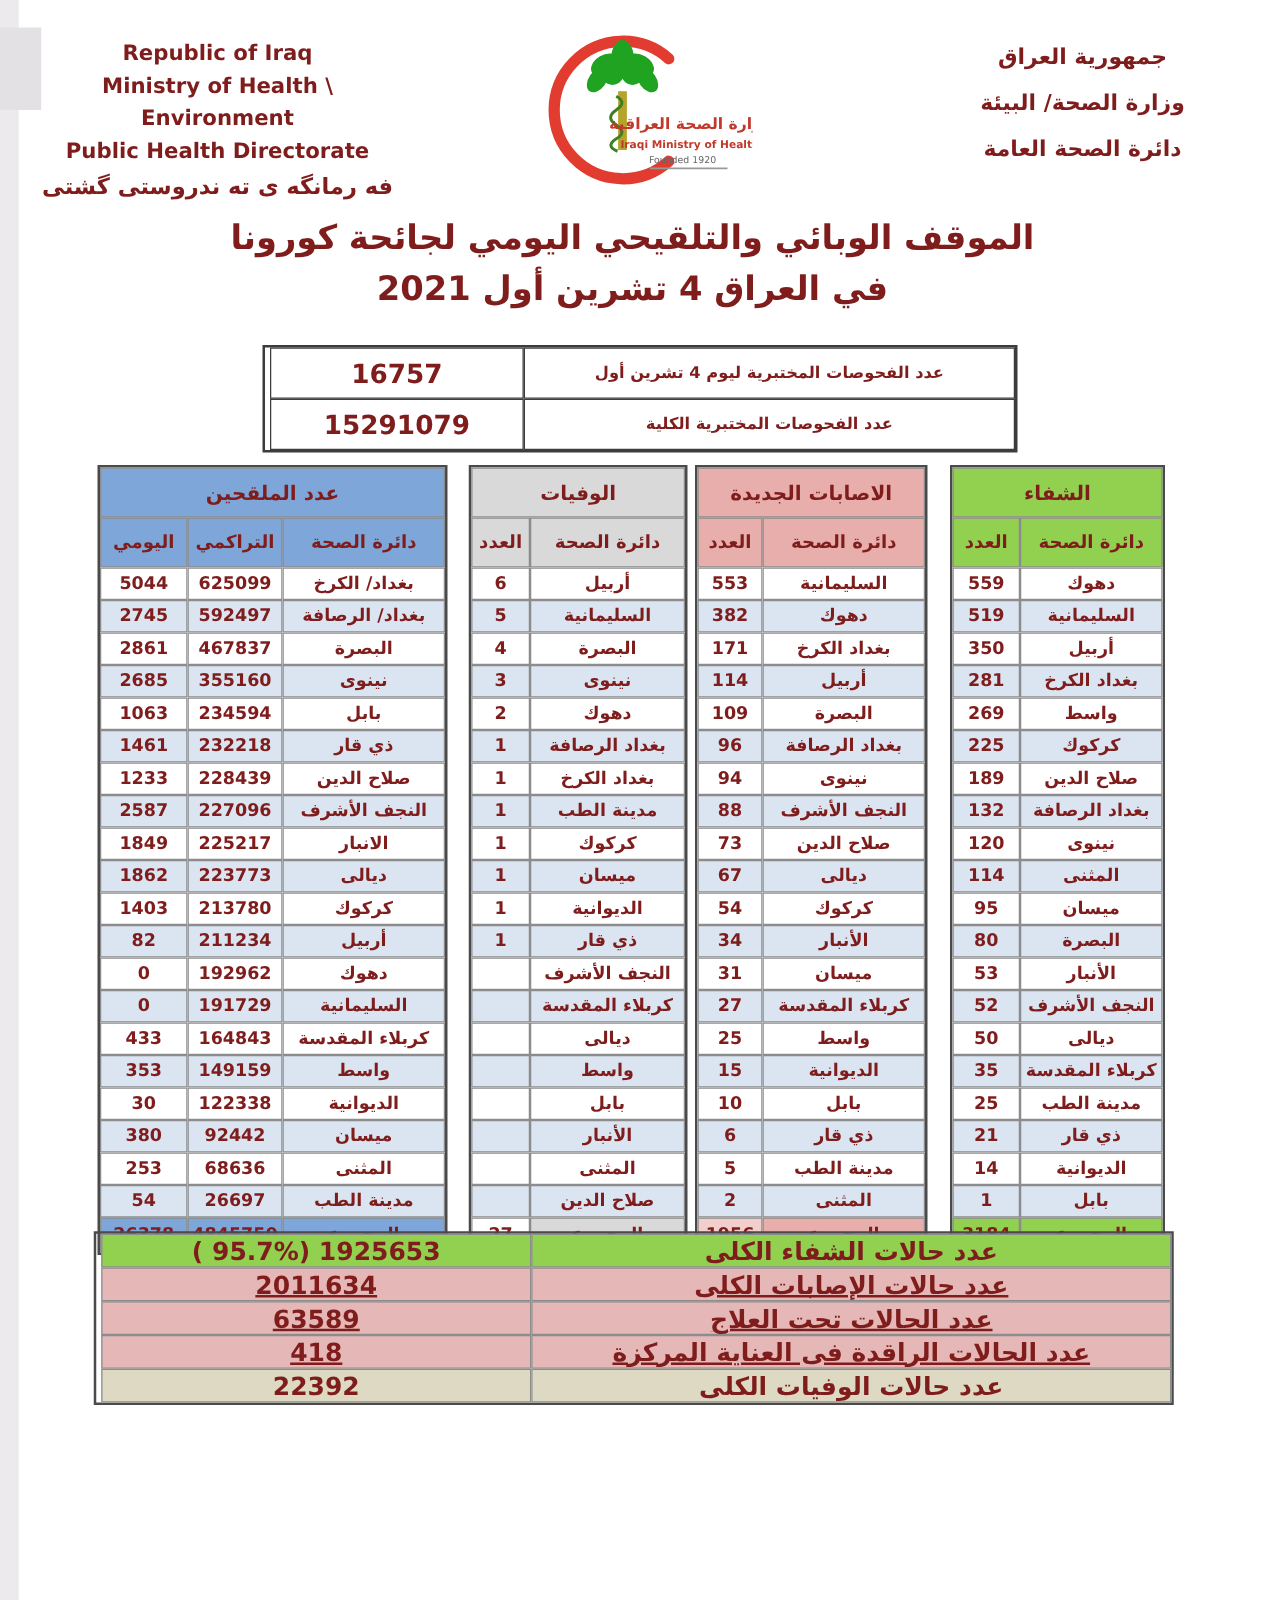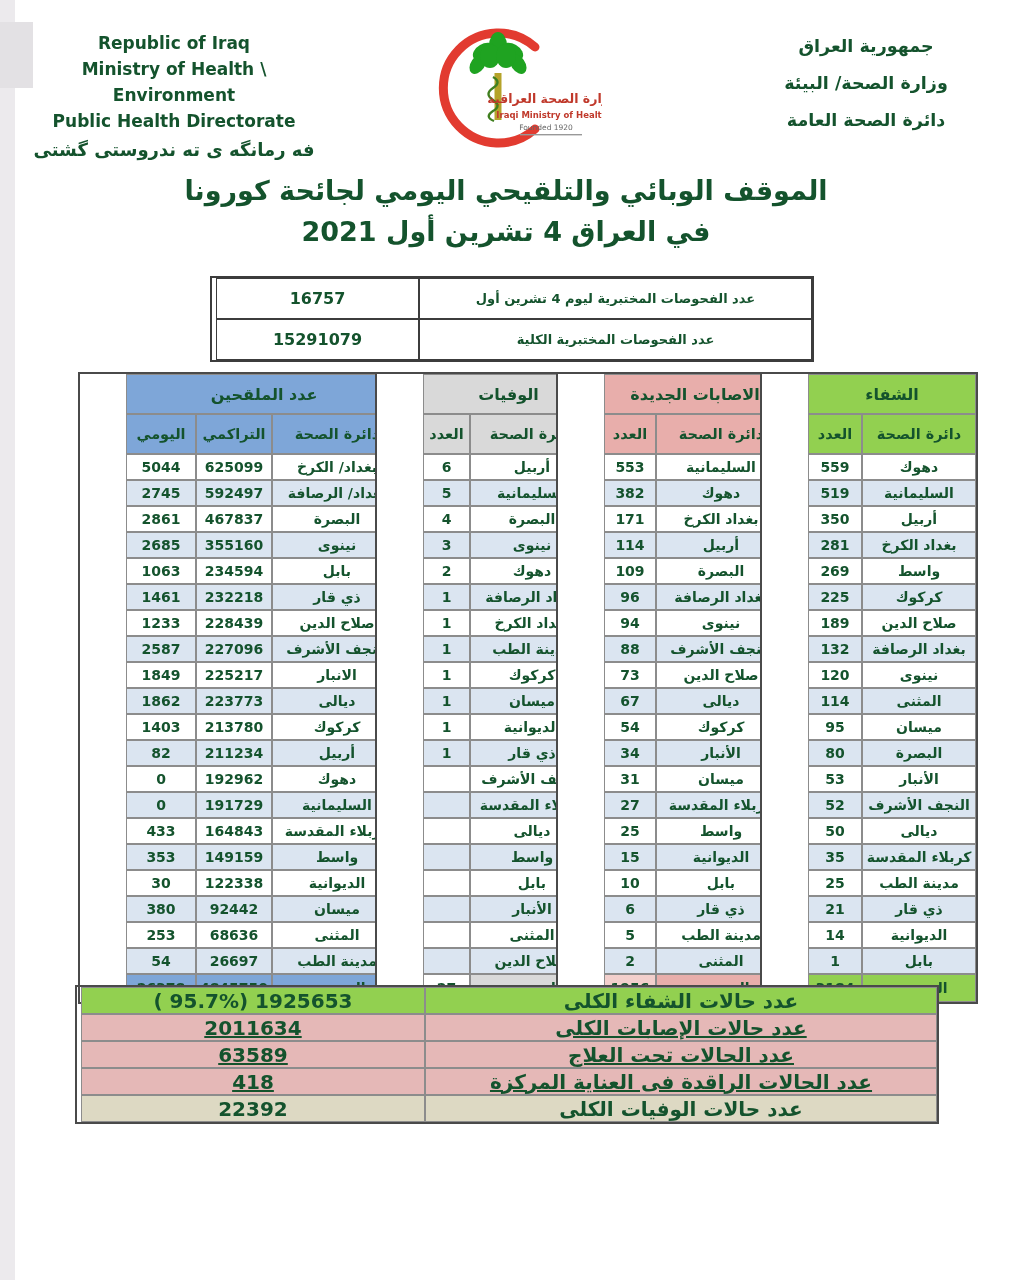--- a/index.html
+++ b/index.html
@@ -1,18 +1,18 @@
 <!DOCTYPE html>
 <html lang="ar"><head>
 <meta charset="utf-8">
 <title>Iraq MoH Daily COVID-19 Report</title>
 <style>
   html,body{margin:0;padding:0;background:#ffffff;}
   .page{position:relative;width:1012px;height:1280px;background:#fff;overflow:hidden;
-        font-family:"DejaVu Sans",sans-serif;color:#14532d;}
+        font-family:"DejaVu Sans",sans-serif;color:#7f1d1d;}
   
   .edge-strip{position:absolute;left:0;top:0;width:15px;height:1280px;background:#eceaed;}
   .edge-corner{position:absolute;left:0;top:22px;width:33px;height:66px;background:#e3e1e4;}
 
   
   .hdr-left{position:absolute;left:28px;top:30px;width:292px;text-align:center;
             font-weight:bold;font-size:17px;line-height:26px;}
   .hdr-left .ku{font-size:18px;margin-top:3px;direction:rtl;}
   .hdr-right{position:absolute;right:26px;top:36px;width:240px;text-align:center;
              font-weight:bold;font-size:17.5px;direction:rtl;}
@@ -22,24 +22,24 @@
   
   .main-title{position:absolute;left:0;top:170px;width:100%;text-align:center;direction:rtl;
               font-weight:bold;font-size:27px;line-height:41px;}
 
   
   .tests{position:absolute;left:210px;top:276px;width:600px;direction:rtl;
          display:grid;grid-template-columns:393px 203px;border:2px solid #3c3c3c;background:#fff;}
   .tests>div{border:1px solid #3c3c3c;height:39px;display:flex;align-items:center;justify-content:center;
              font-weight:bold;}
   .tests .lbl{font-size:13px;}
-  .tests .val{font-size:16px;direction:ltr;}
-
-  
-  .gov{position:absolute;top:372px;direction:rtl;display:grid;border:2px solid #4a4a4a;background:#fff;padding-left:46px;}
+  .tests .val{font-size:21px;direction:ltr;}
+
+  
+  .gov{position:absolute;top:372px;direction:rtl;display:grid;border:2px solid #4a4a4a;background:#fff;}
   #t-vaccinated{left:78px;grid-template-columns:130px 76px 70px;}
   #t-deaths{left:375px;grid-template-columns:124px 47px;}
   #t-new_cases{left:556px;grid-template-columns:130px 52px;}
   #t-recovery{left:760px;grid-template-columns:114px 54px;}
   .gov>div{border:1px solid #8c8c8c;display:flex;align-items:center;justify-content:center;
            font-weight:bold;font-size:14px;background:#fff;}
   .gov .t-title{height:38px;font-size:16px;}
   .gov .t-colhead{height:38px;font-size:14.5px;}
   .gov .t-cell{height:24px;}
   .gov .t-total{height:26px;}

